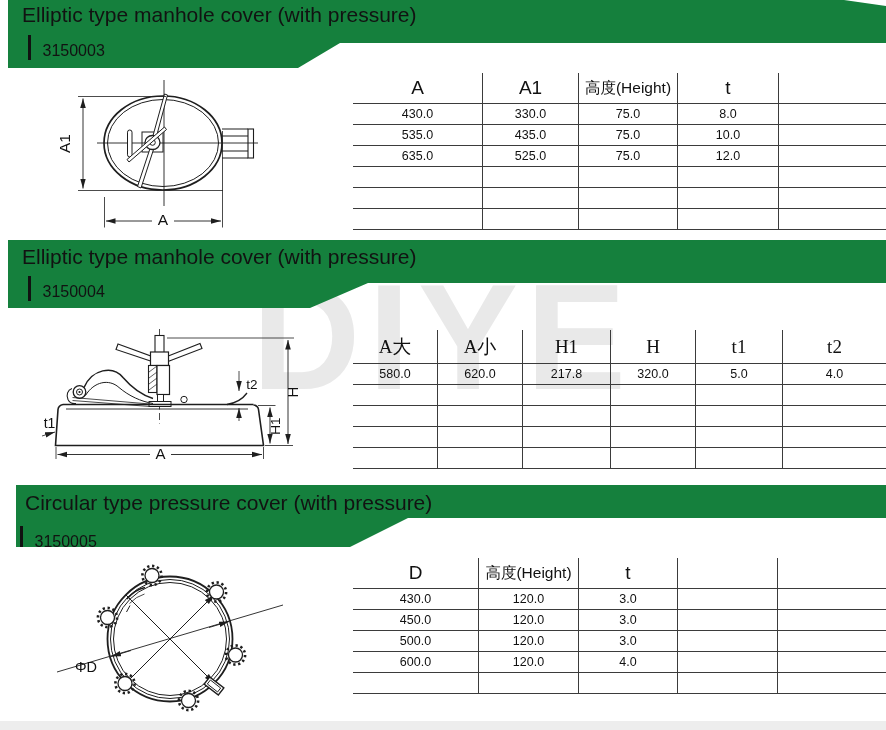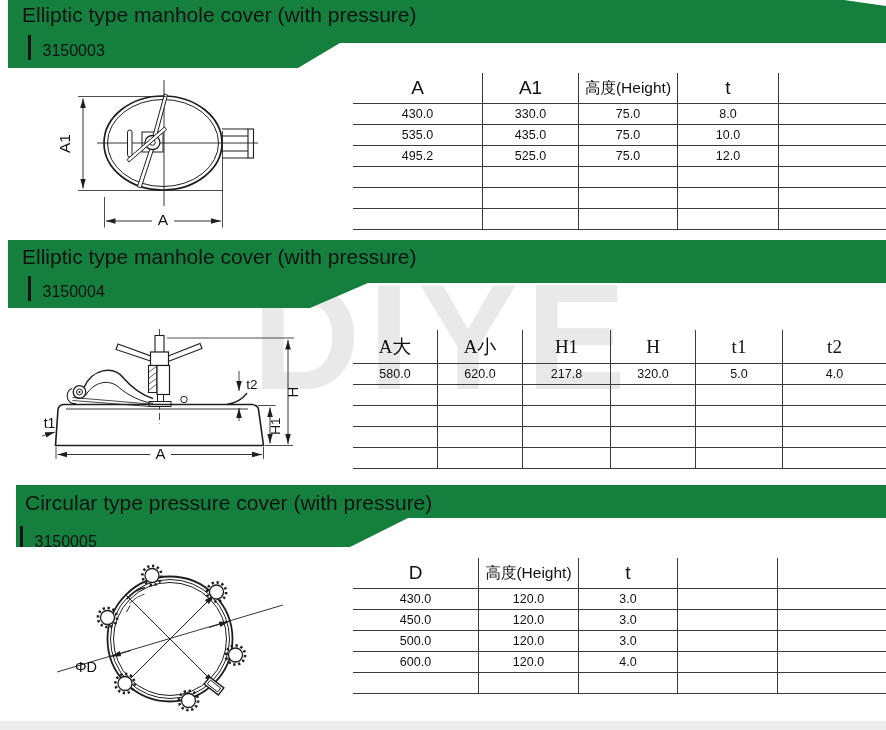--- a/index.html
+++ b/index.html
@@ -111,21 +111,21 @@
           <td></td>
         </tr>
         <tr>
           <td>535.0</td>
           <td>435.0</td>
           <td>75.0</td>
           <td>10.0</td>
           <td></td>
         </tr>
         <tr>
-          <td>495.2</td>
+          <td>635.0</td>
           <td>525.0</td>
           <td>75.0</td>
           <td>12.0</td>
           <td></td>
         </tr>
         <tr>
           <td></td>
           <td></td>
           <td></td>
           <td></td>

